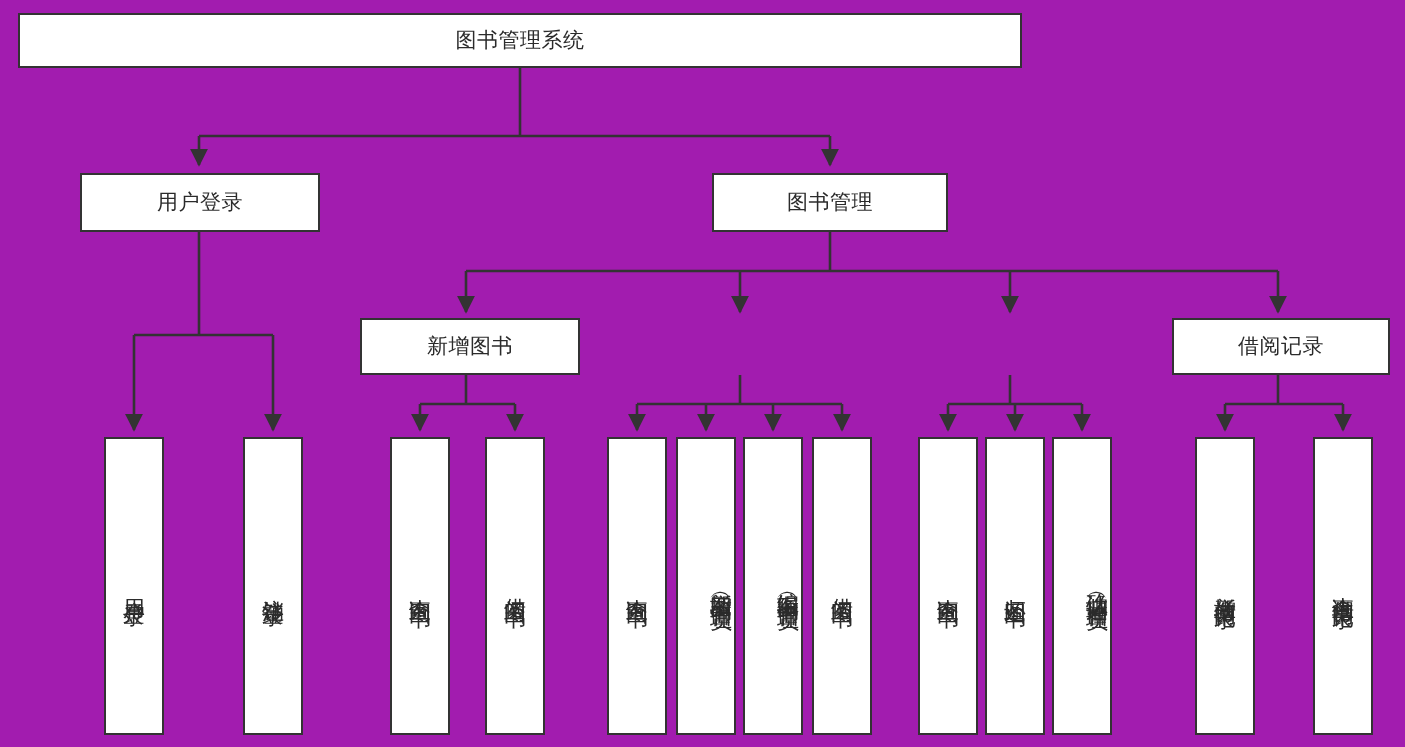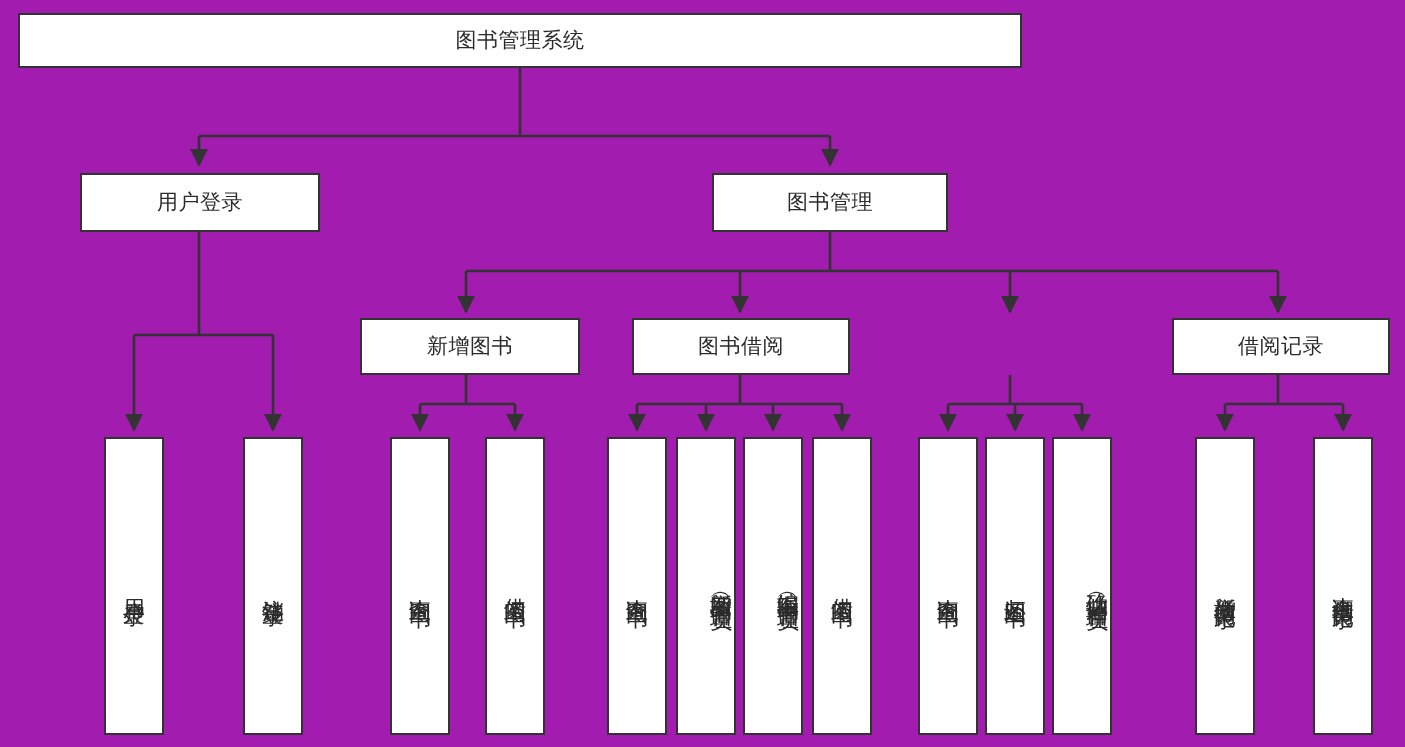--- a/index.html
+++ b/index.html
@@ -115,21 +115,20 @@
       <path d="M 1343 404 L 1343 430" marker-end="url(#arrow)"></path>
     </g>
   </svg>
 
   <div class="node h" style="left:18px;top:13px;width:1004px;height:55px;">图书管理系统</div>
 
   <div class="node h" style="left:80px;top:173px;width:240px;height:59px;">用户登录</div>
   <div class="node h" style="left:712px;top:173px;width:236px;height:59px;">图书管理</div>
 
   <div class="node h" style="left:360px;top:318px;width:220px;height:57px;">新增图书</div>
-  <div class="node h" style="left:632px;top:318px;width:218px;height:57px;">图书借阅</div>
   <div class="node h" style="left:1172px;top:318px;width:218px;height:57px;">借阅记录</div>
 
   <div class="node v" style="left:104px;top:437px;width:60px;height:298px;">用户登录</div>
   <div class="node v" style="left:243px;top:437px;width:60px;height:298px;">注销登录</div>
 
   <div class="node v" style="left:390px;top:437px;width:60px;height:298px;">查询图书</div>
   <div class="node v" style="left:485px;top:437px;width:60px;height:298px;">借阅图书</div>
 
   <div class="node v" style="left:607px;top:437px;width:60px;height:298px;">查询图书</div>
   <div class="node v topalign" style="left:676px;top:437px;width:60px;height:298px;">新增图书（管理员）</div>

